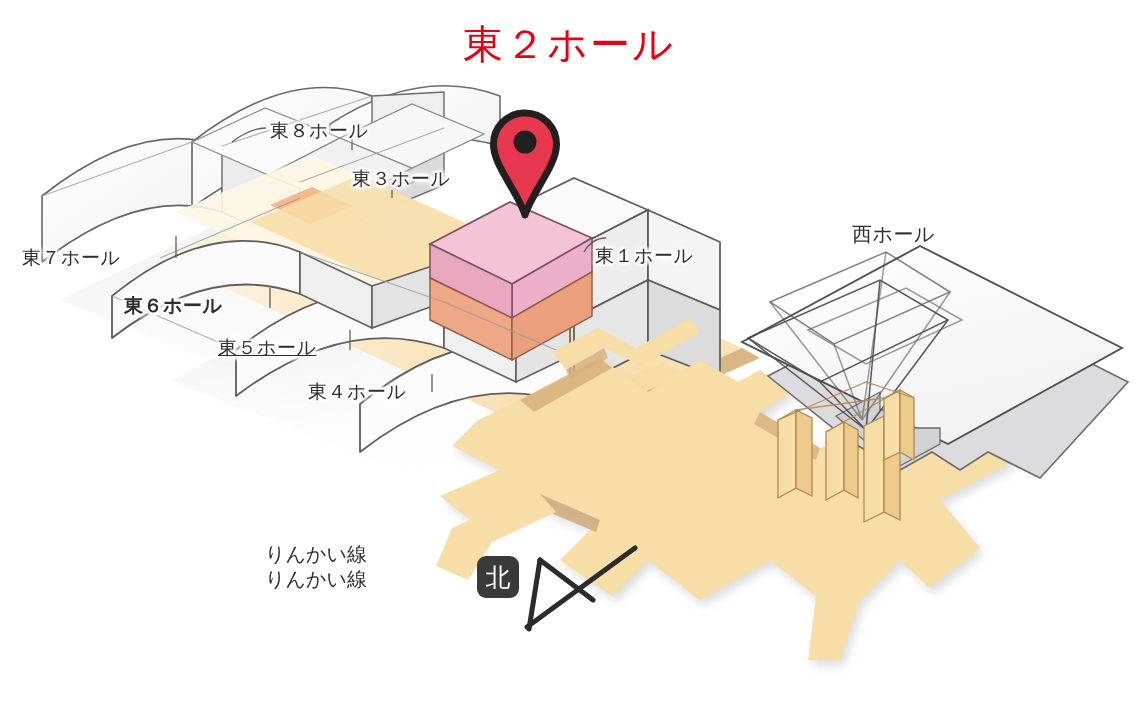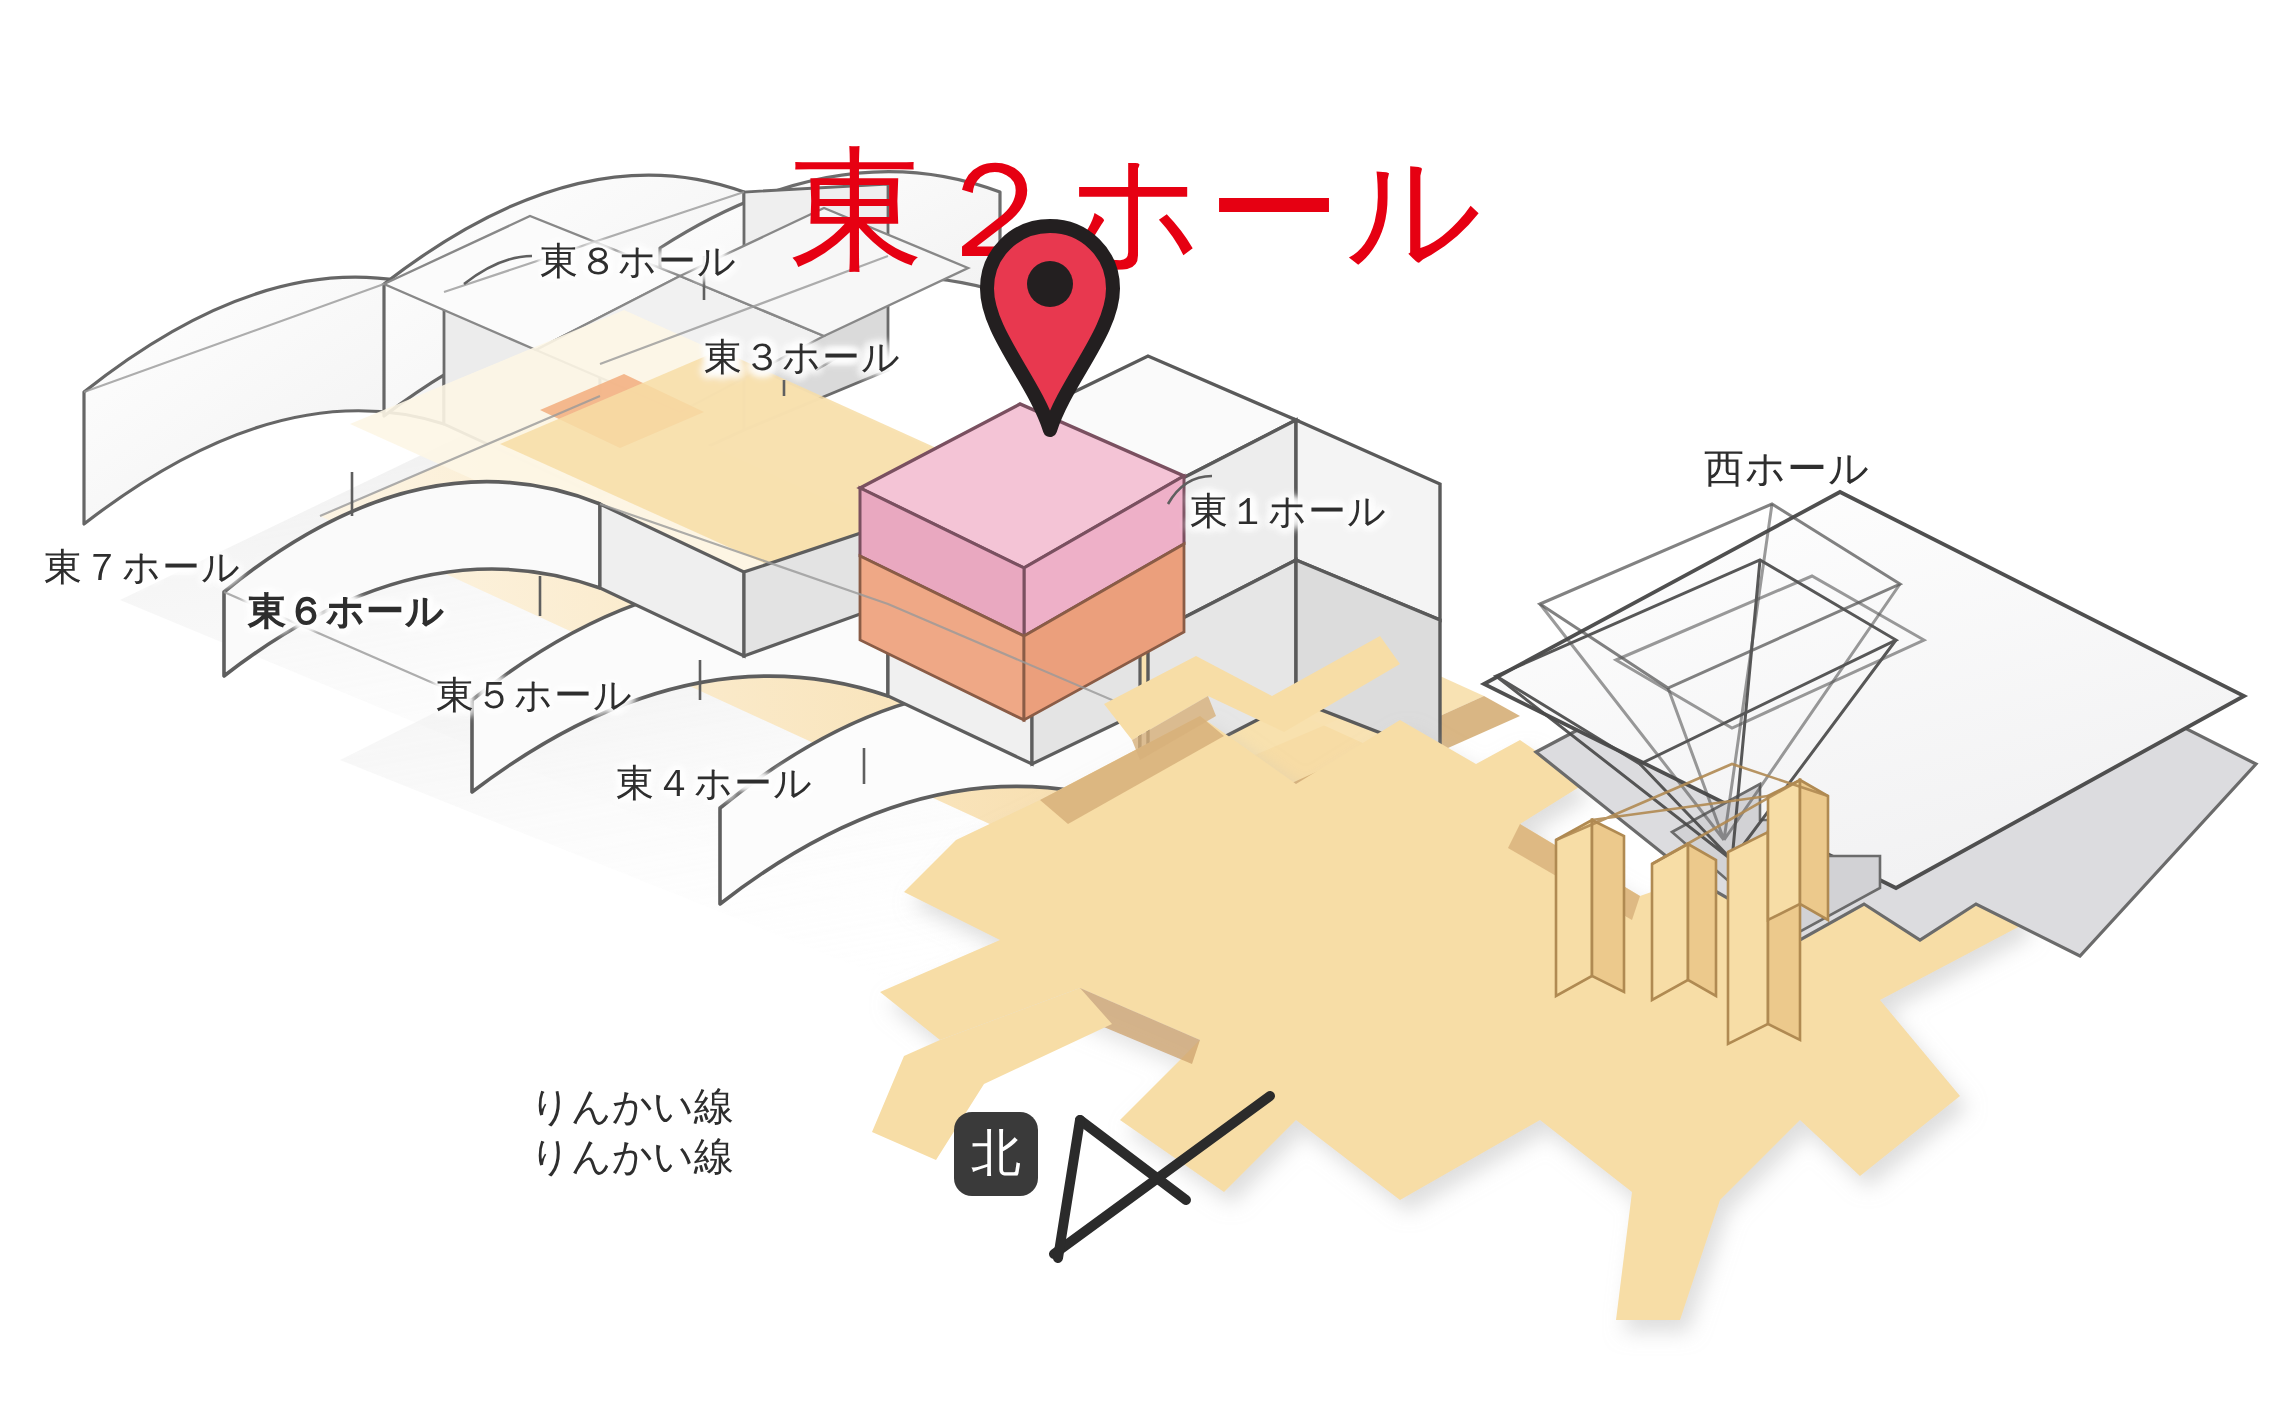--- a/index.html
+++ b/index.html
@@ -24,26 +24,25 @@
        2px 2px 3px #fff, -2px 2px 3px #fff, 2px -2px 3px #fff, -2px -2px 3px #fff,
        3px 0 4px #fff, -3px 0 4px #fff, 0 3px 4px #fff, 0 -3px 4px #fff;
     pointer-events:auto;
   }
   .hall-label.no-halo{text-shadow:none;}
 
   #page-title{
     position:absolute;
     left:0;right:0;top:24px;
     text-align:center;
-    font-size:67px;
+    font-size:40px;
     color:#e60012;
     font-family:"Liberation Sans","DejaVu Sans",sans-serif;
     letter-spacing:2px;
     line-height:1;
-    margin-top:48px;
   }
 
   #station-label{
     position:absolute;
     left:265px;top:542px;
     font-size:20px;
     color:#2e2e2e;
     line-height:1.25;
     text-align:center;
     white-space:nowrap;
@@ -262,27 +261,27 @@
 
   <svg style="position:absolute;left:487px;top:108px;width:76px;height:112px;" viewBox="0 0 76 112">
     <path d="M38,5 C20.5,5 6.5,18.8 6.5,36.2 C6.5,58 30,82 38,107 C46,82 69.5,58 69.5,36.2 C69.5,18.8 55.5,5 38,5 Z" fill="#e8384f" stroke="#231f20" stroke-width="7" stroke-linejoin="round"></path>
     <circle cx="38" cy="34" r="11.5" fill="#231f20"></circle>
   </svg>
 
   <div class="hall-label" style="left:270px;top:118px;">東８ホール</div>
 
   <div class="hall-label" style="left:352px;top:166px;">東３ホール</div>
 
-  <div class="hall-label" style="left:22px;top:245px;margin-top:26px;">東７ホール</div>
+  <div class="hall-label" style="left:22px;top:245px;">東７ホール</div>
 
   <div class="hall-label" style="left:595px;top:243px;">東１ホール</div>
 
   <div class="hall-label" style="left:124px;top:293px;font-weight:bold;">東６ホール</div>
 
-  <div class="hall-label" style="left:218px;top:335px;">東５ホール</div>
+  <div class="hall-label" style="left:218px;top:335px;text-decoration:underline;">東５ホール</div>
 
   <div class="hall-label" style="left:308px;top:379px;">東４ホール</div>
 
   <div class="hall-label no-halo" style="left:852px;top:221px;font-size:20px;">西ホール</div>
 
   <div id="station-label">
     <div>りんかい線</div>
     <div>りんかい線</div>
   </div>
 

